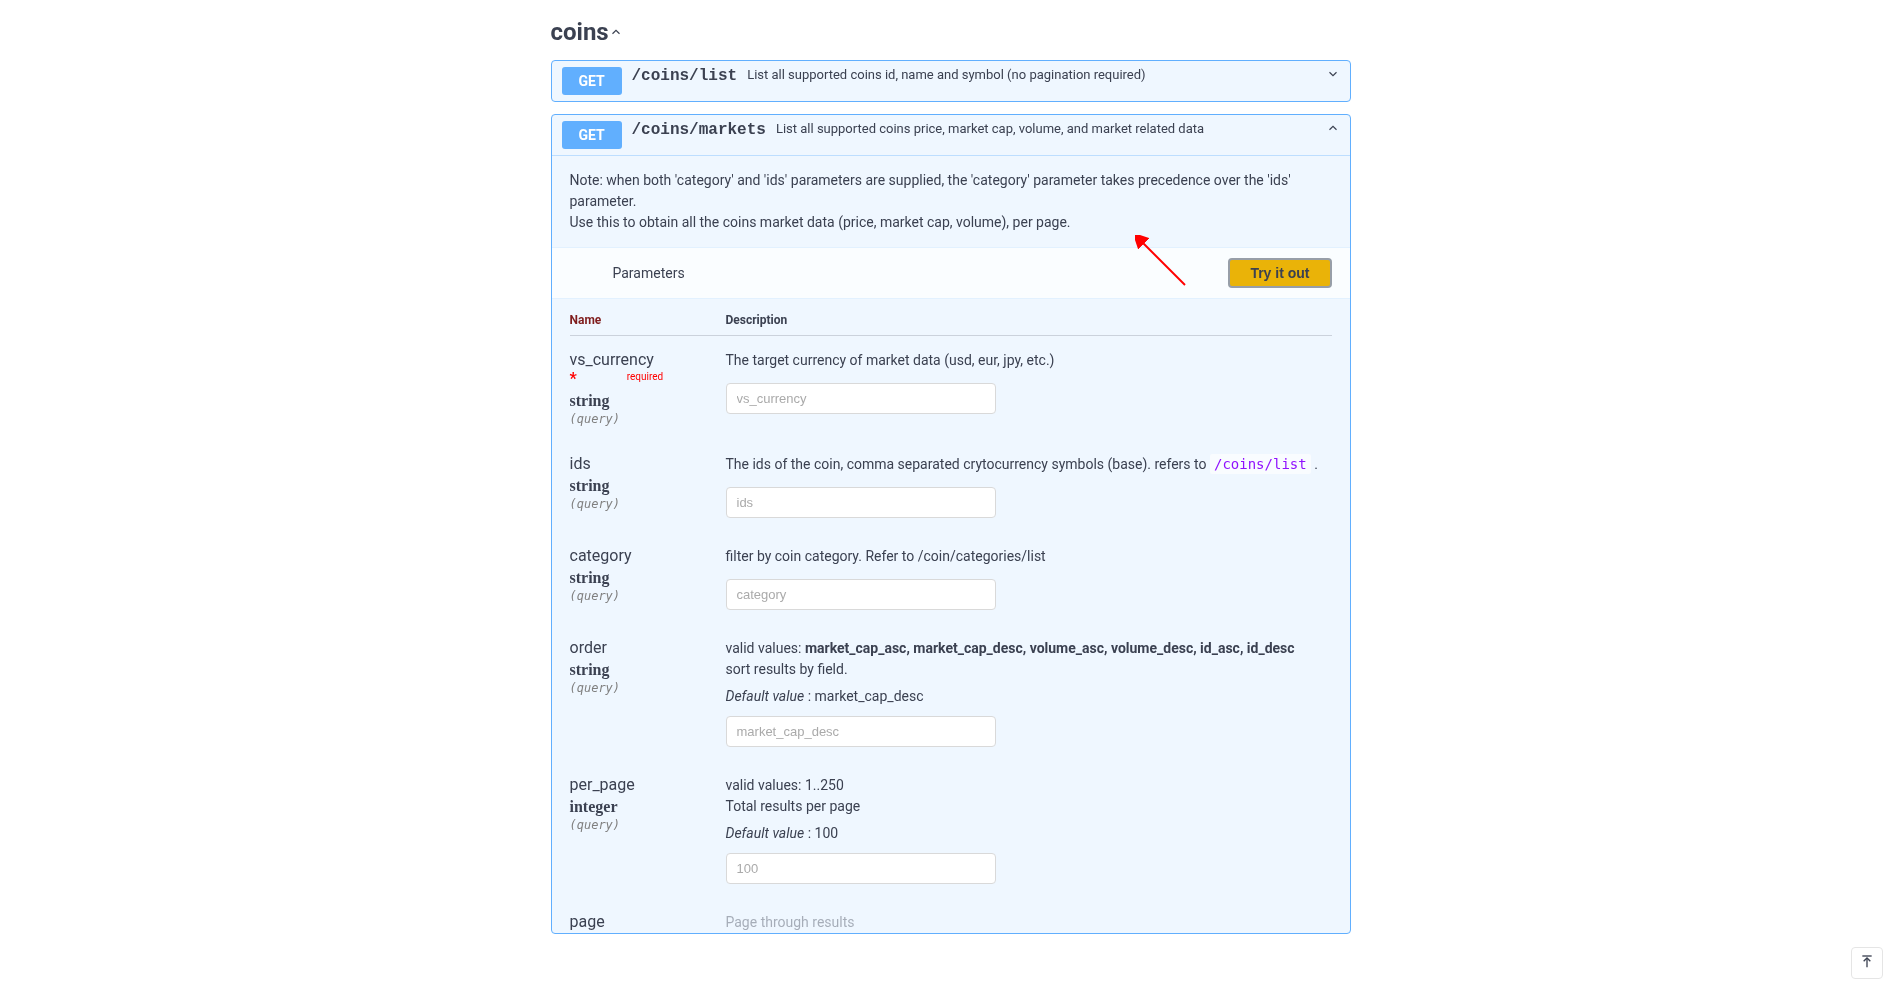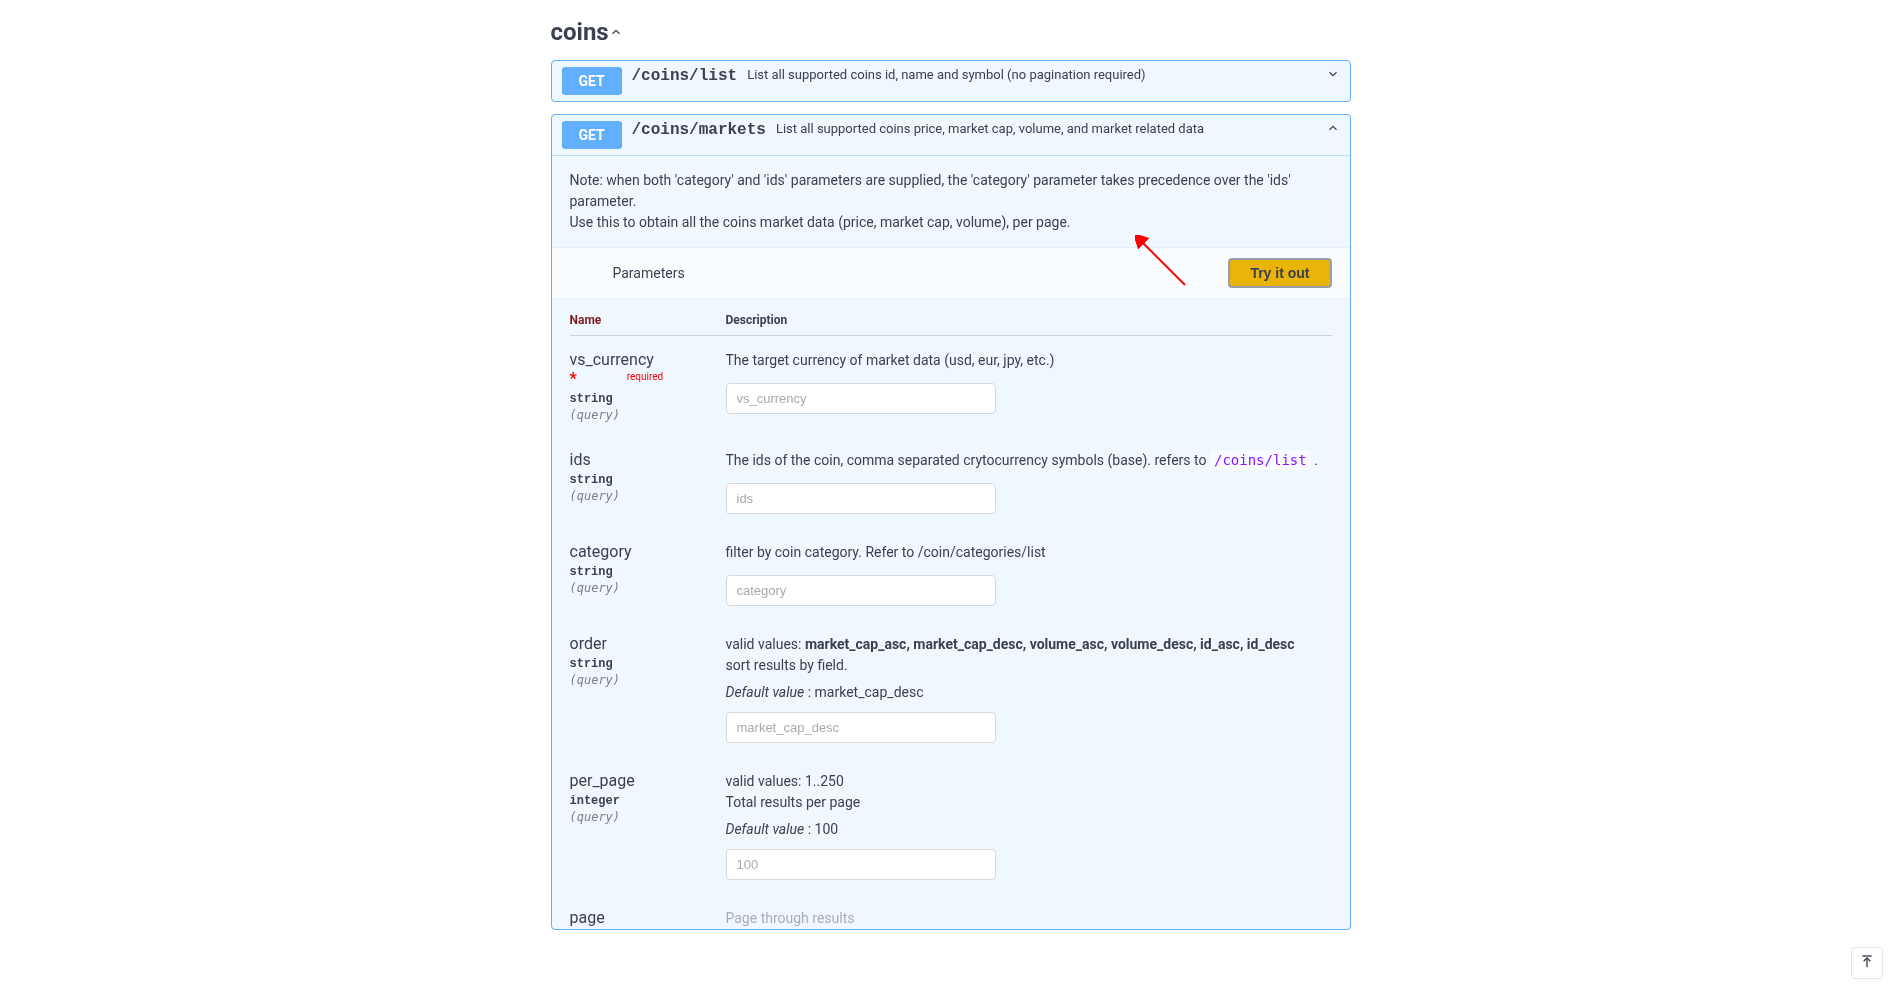--- a/index.html
+++ b/index.html
@@ -117,22 +117,22 @@
 }
 .param-name-cell { width: 156px; }
 .param-name {
   font-size: 16px;
   font-weight: 400;
   color: #3b4151;
 }
 .required-star { color: #ff0000; font-weight: 700; }
 .required-text { color: #ff0000; font-size: 10px; font-weight: 400; margin-left: 2px; position: relative; top: -4px; padding-left: 48px; }
 .param-type {
-  font-family: Liberation Mono, monospace;
-  font-size: 12px;
+  font-family: Liberation Serif, serif;
+  font-size: 16px;
   font-weight: 700;
   color: #3b4151;
   margin-top: 4px;
 }
 .param-in {
   font-family: "SFMono-Regular", Consolas, monospace;
   font-size: 12px;
   font-style: italic;
   color: #808080;
   margin-top: 2px;

